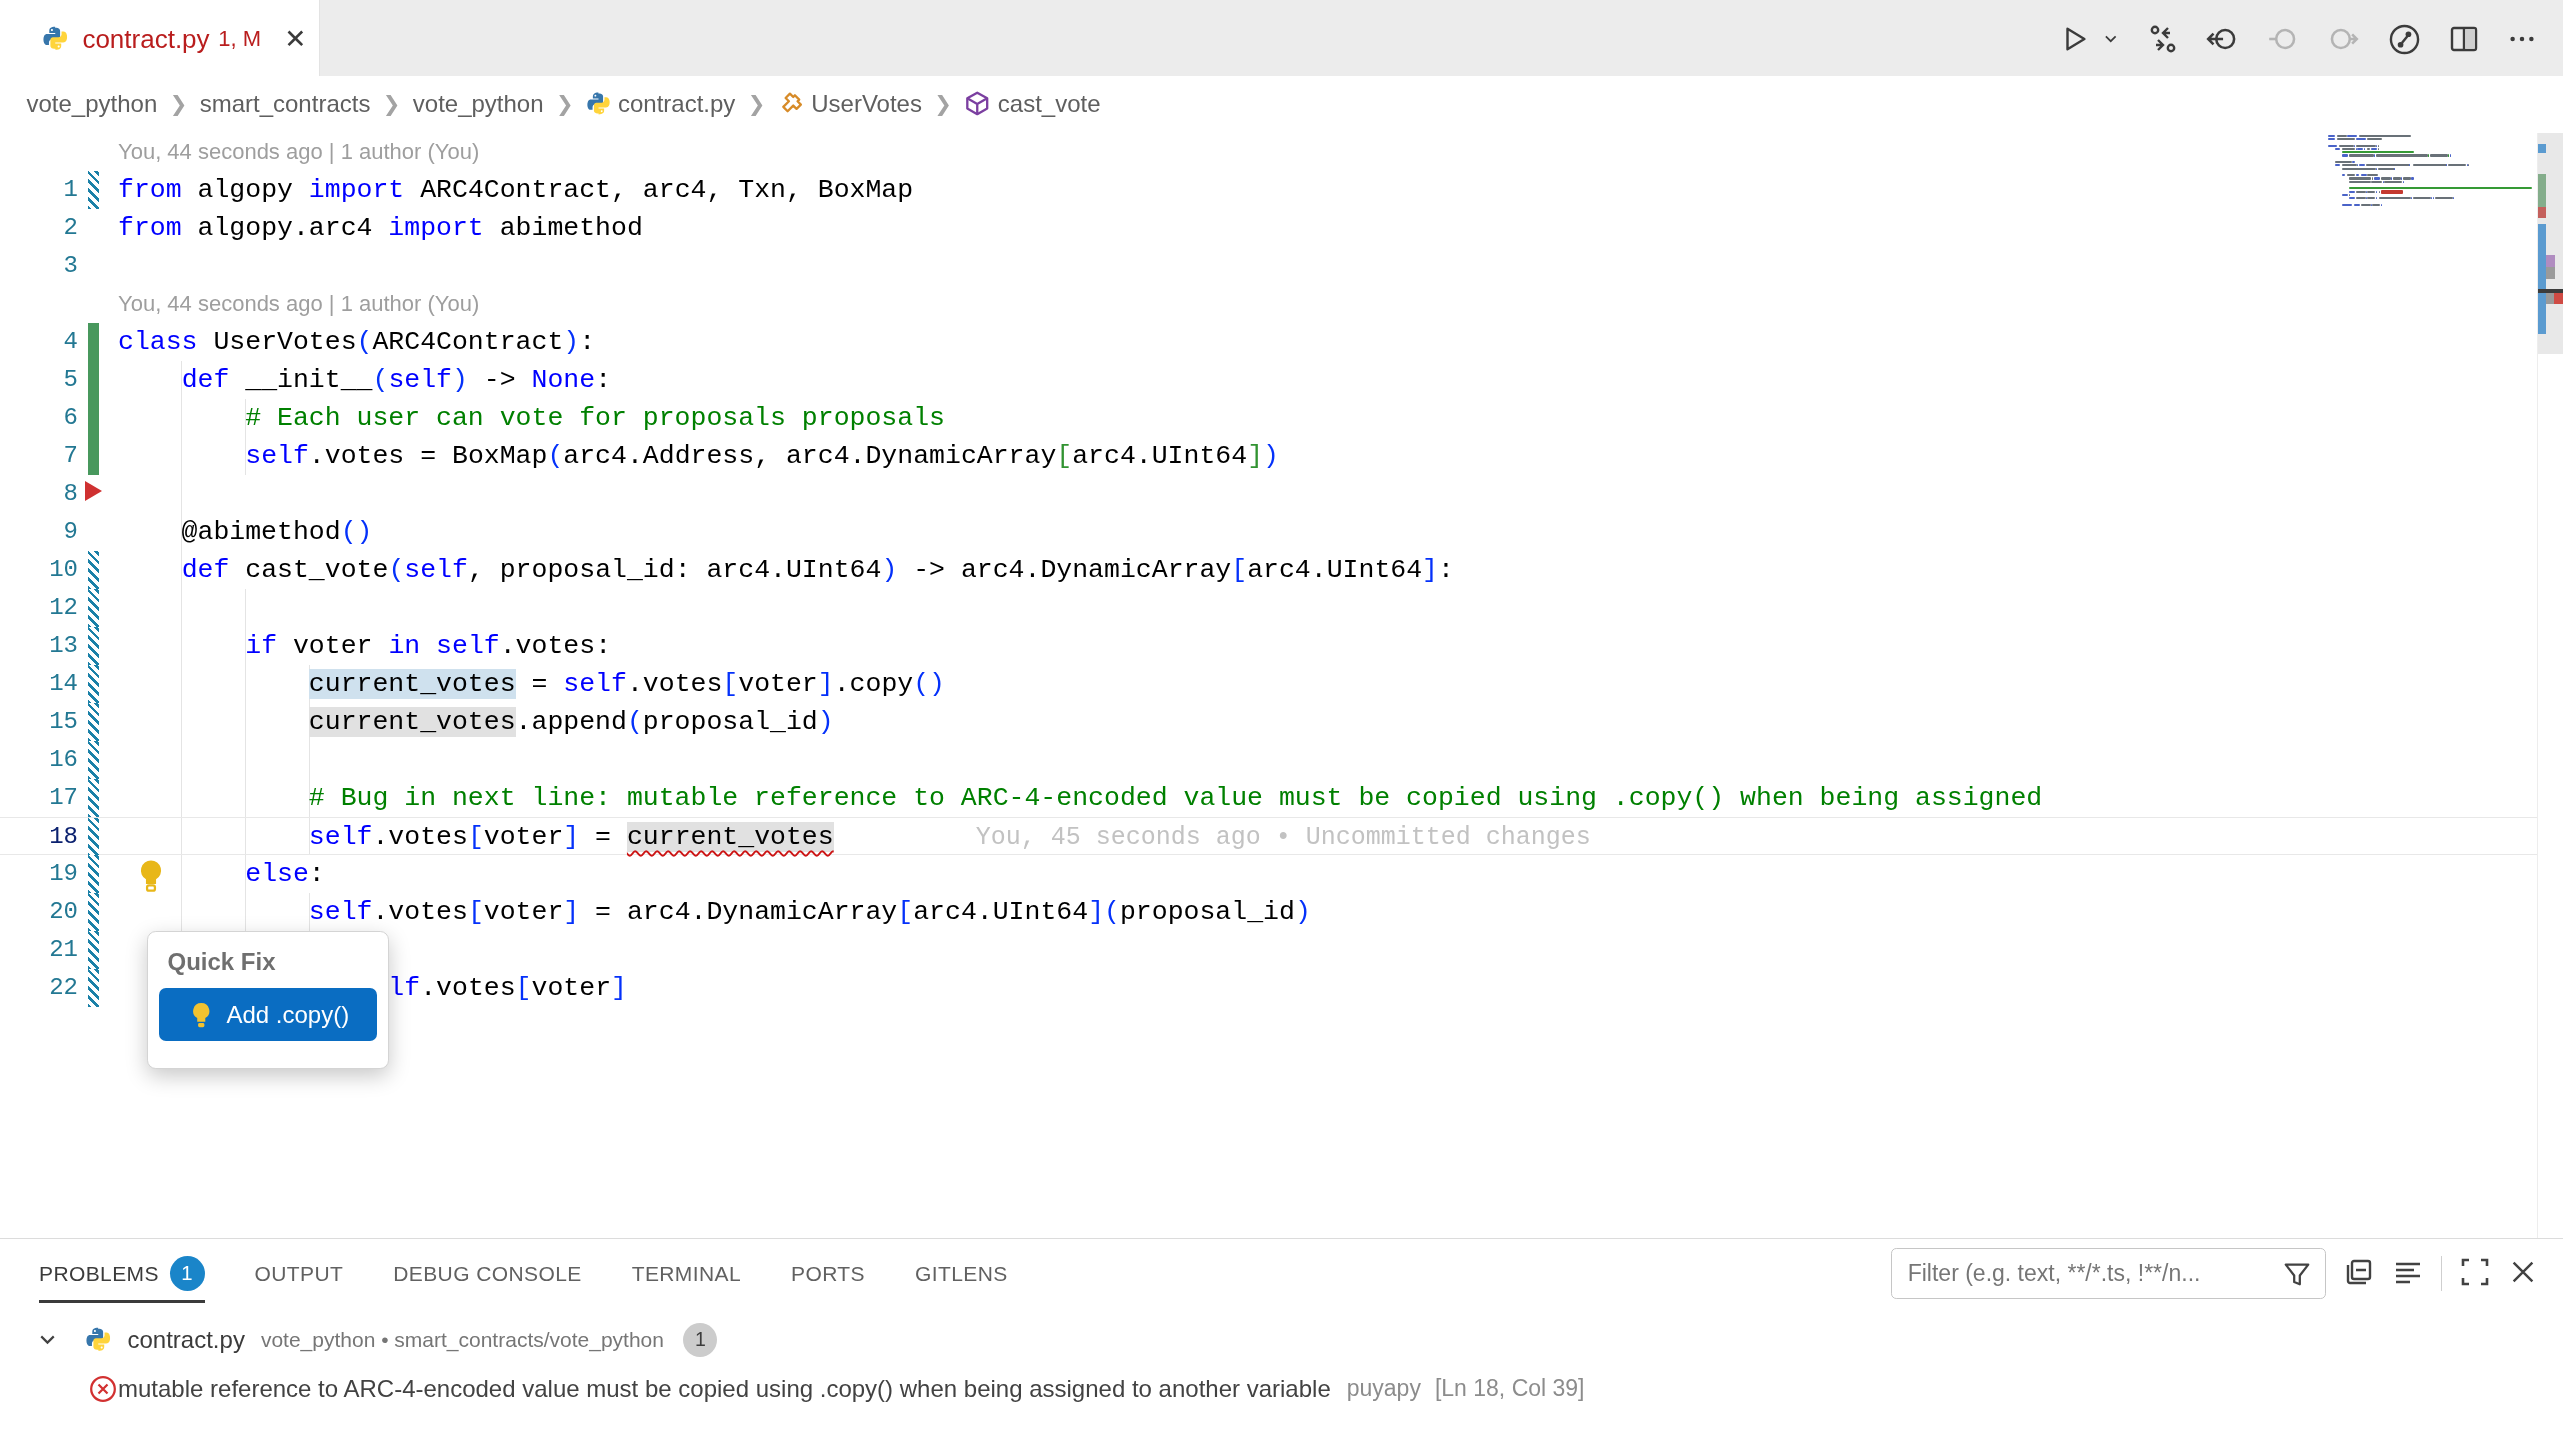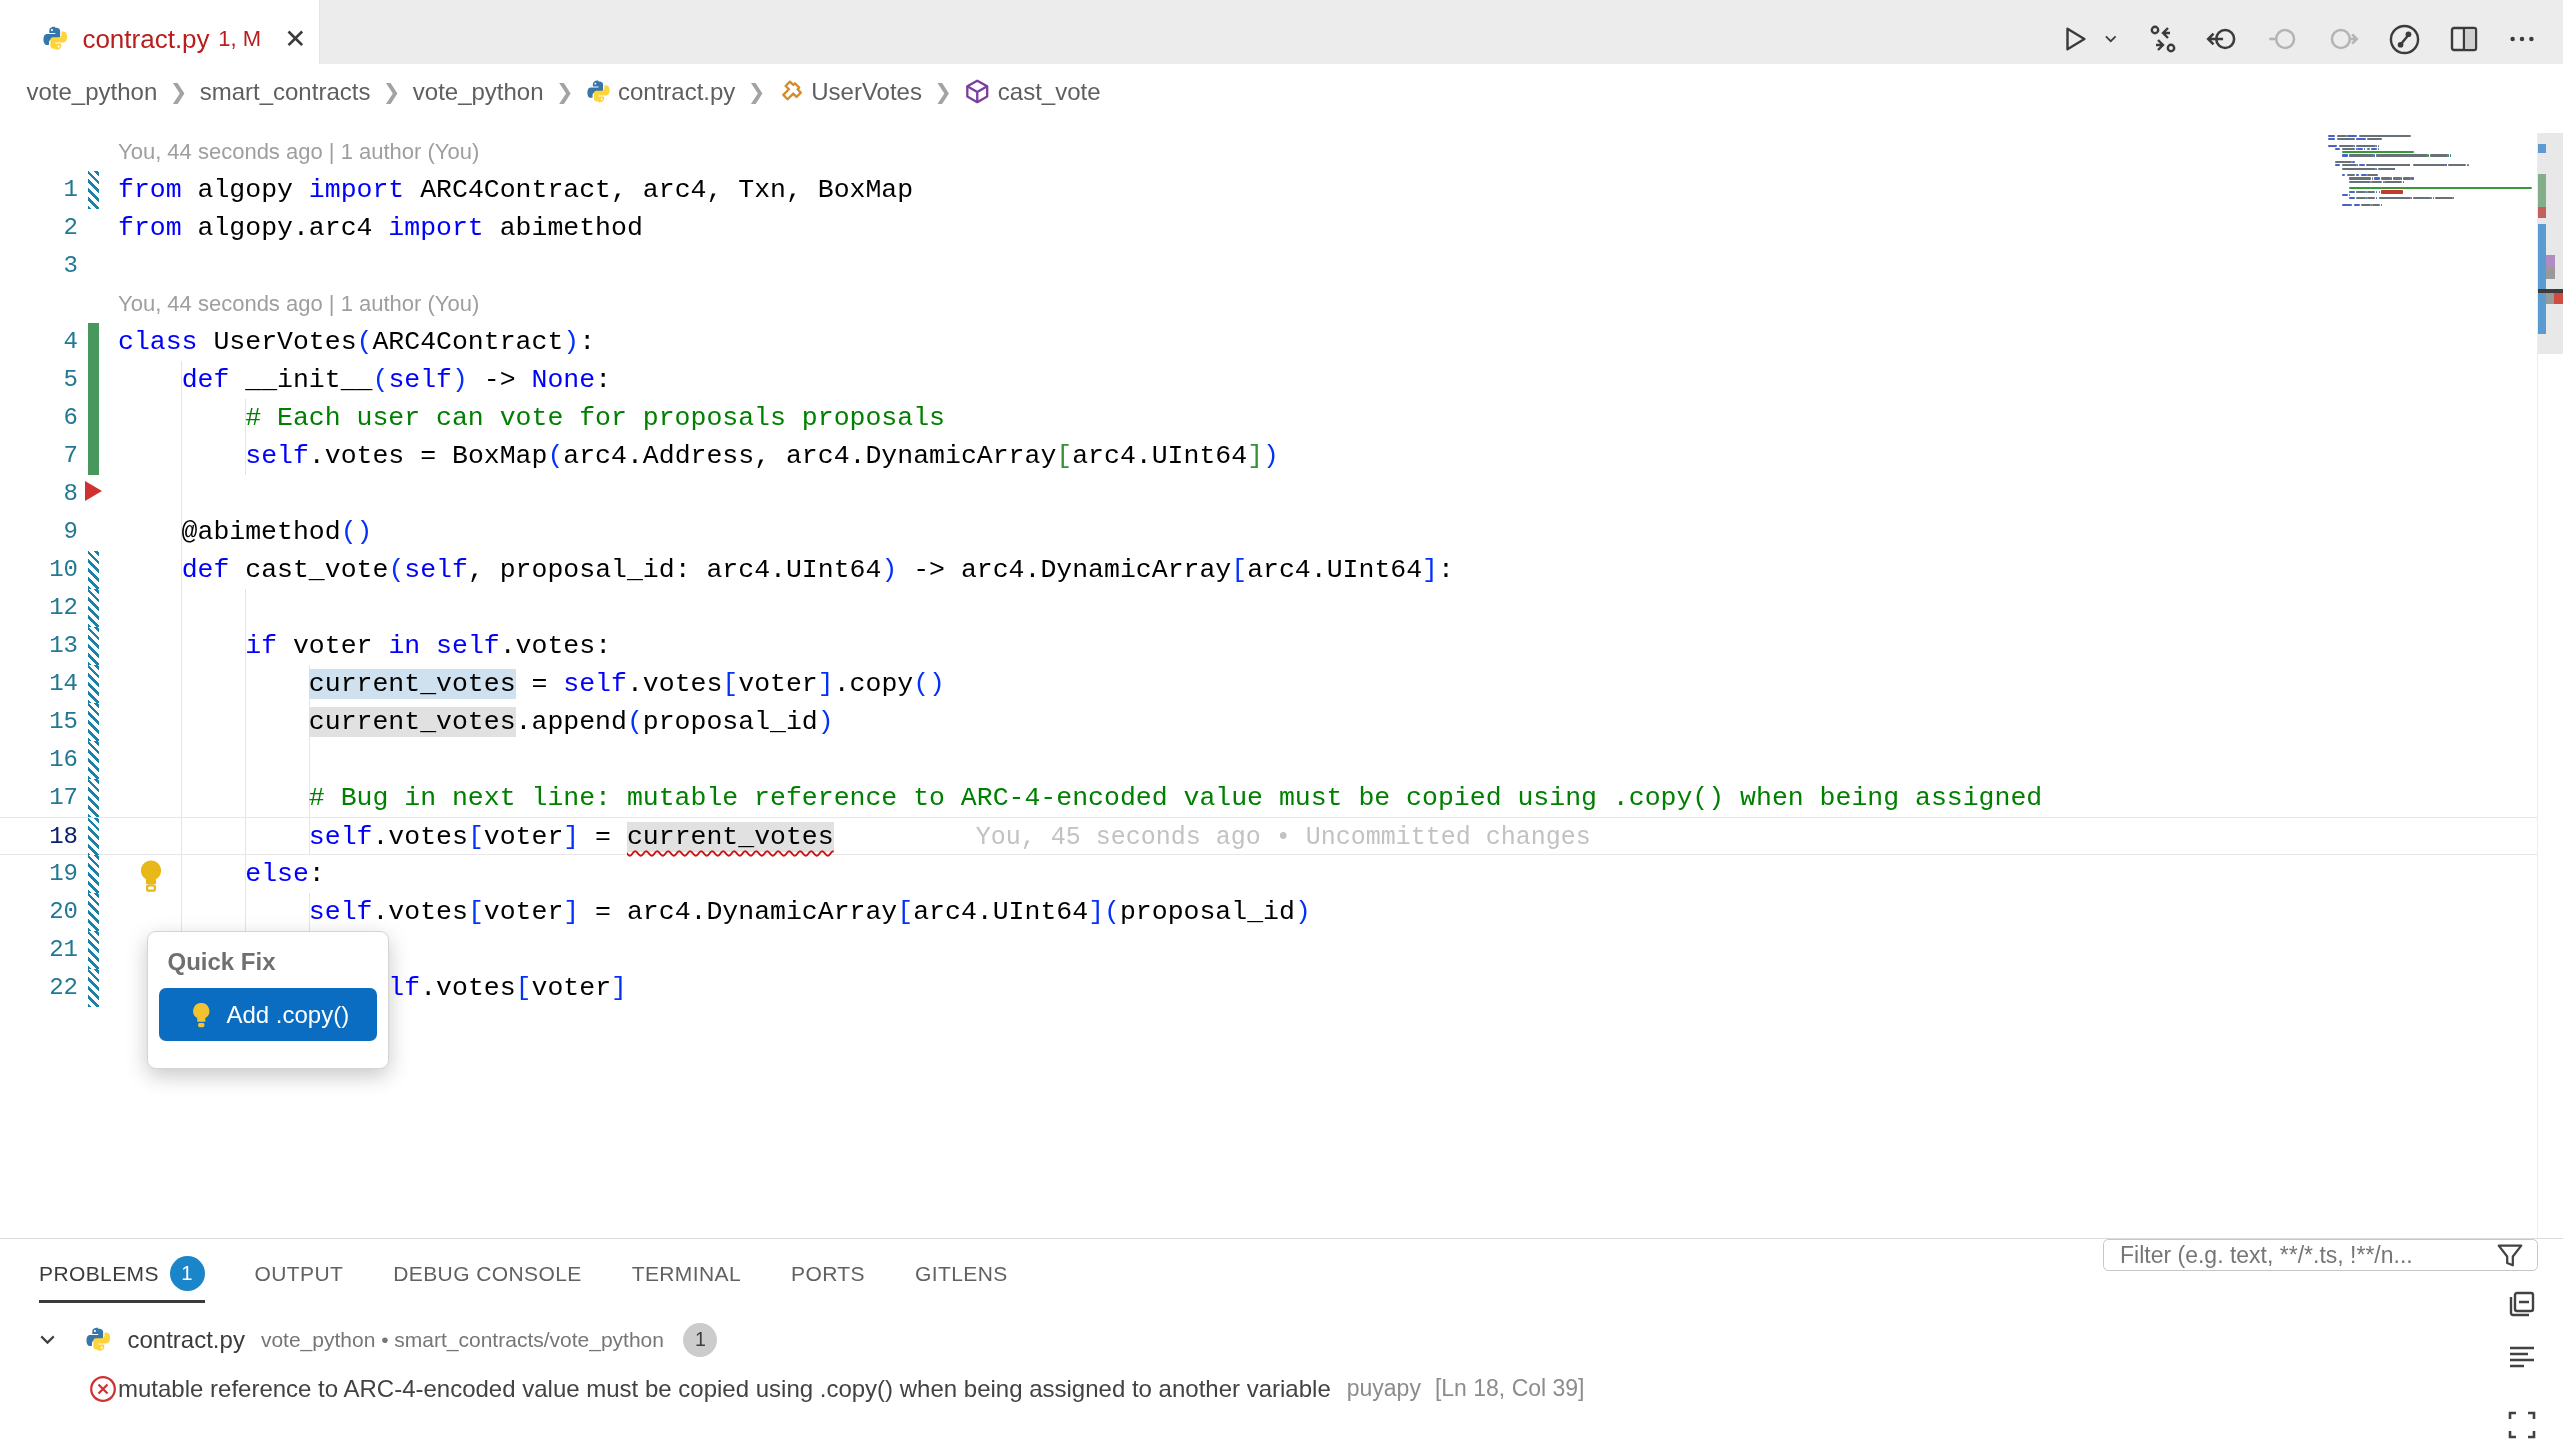--- a/index.html
+++ b/index.html
@@ -12,21 +12,21 @@
          display:flex; align-items:center; padding-left:42px; border-right:0.9px solid #e3e3e3; cursor:pointer;}
   .tab .pyicon { width:28px; height:28px; margin-right:12.4px; flex:0 0 auto; }
   .tab-title { color:#b91d1d; font-size:26px; }
   .tab-badge { color:#b91d1d; font-size:22px; margin-left:8.8px; }
   .tab-close { margin-left:23px; color:#3b3b3b; font-size:26.5px; line-height:26.5px; }
   .ed-actions { position:absolute; right:26.5px; top:0; height:78px; display:flex; align-items:center; gap:26.5px; }
   .ed-actions svg { display:block; }
   .icon-btn { cursor:pointer; }
 
   
-  .breadcrumbs { position:absolute; left:0; top:64px; width:2563px; height:55px; background:#fff;
+  .breadcrumbs { position:absolute; left:0; top:76px; width:2563px; height:55px; background:#fff;
                  display:flex; align-items:center; padding-left:26.5px; font-size:24px; color:#5f5f5f; }
   .crumb { display:flex; align-items:center; cursor:pointer; }
   .crumb .sym { margin-right:7px; display:flex; }
   .crumb-sep { color:#a3a3a3; margin:0 12.4px; font-size:21px; }
 
   
   .editor { position:absolute; left:0; top:133px; width:2563px; height:1106px; background:#fff; }
   .row { position:relative; height:38px; width:100%; white-space:pre; }
   .row.cur { border-top:1.8px solid #e8e8e8; border-bottom:1.8px solid #e8e8e8; }
   .gut { position:absolute; left:0; top:0; width:118px; height:38px; }
@@ -76,21 +76,21 @@
   
   .panel { position:absolute; left:0; top:1238px; width:2563px; height:214px; background:#fff;
            border-top:1.8px solid #dcdcdc; }
   .panel-tabs { position:relative; height:69px; display:flex; align-items:center; padding-left:39px; gap:50px; }
   .ptab { position:relative; height:69px; display:flex; align-items:center; gap:10.6px;
           font-size:21px; letter-spacing:0.4px; color:#616161; cursor:pointer; }
   .ptab.active { color:#3b3b3b; }
   .ptab.active::after { content:""; position:absolute; left:0; right:0; bottom:5.3px; height:2.7px; background:#3b3b3b; }
   .ptab-badge { background:#1a85c9; color:#fff; min-width:35px; height:35px; border-radius:17.7px;
                 display:flex; align-items:center; justify-content:center; font-size:20.3px; }
-  .panel-controls { position:absolute; right:25px; top:0; height:69px; display:flex; align-items:flex-end; gap:17px;flex-direction:column; }
+  .panel-controls { position:absolute; right:25px; top:0; height:69px; display:flex; align-items:center; gap:17px; }
   .filterbox { width:435px; height:51px; border:1.3px solid #c6c6c6; border-radius:5.3px; background:#fff;
                display:flex; align-items:center; padding:0 12.4px 0 16px; }
   .filterbox input { flex:1; border:none; outline:none; font-size:23px; color:#3b3b3b;
                      font-family:"Liberation Sans", sans-serif; background:transparent; }
   .filterbox input::placeholder { color:#767676; }
   .vsep { width:1.3px; height:35px; background:#cfcfcf; }
 
   .ptree { padding-top:7px; }
   .prow { height:49px; display:flex; align-items:center; cursor:pointer; }
   .prow .twist { margin-left:35px; display:flex; }

